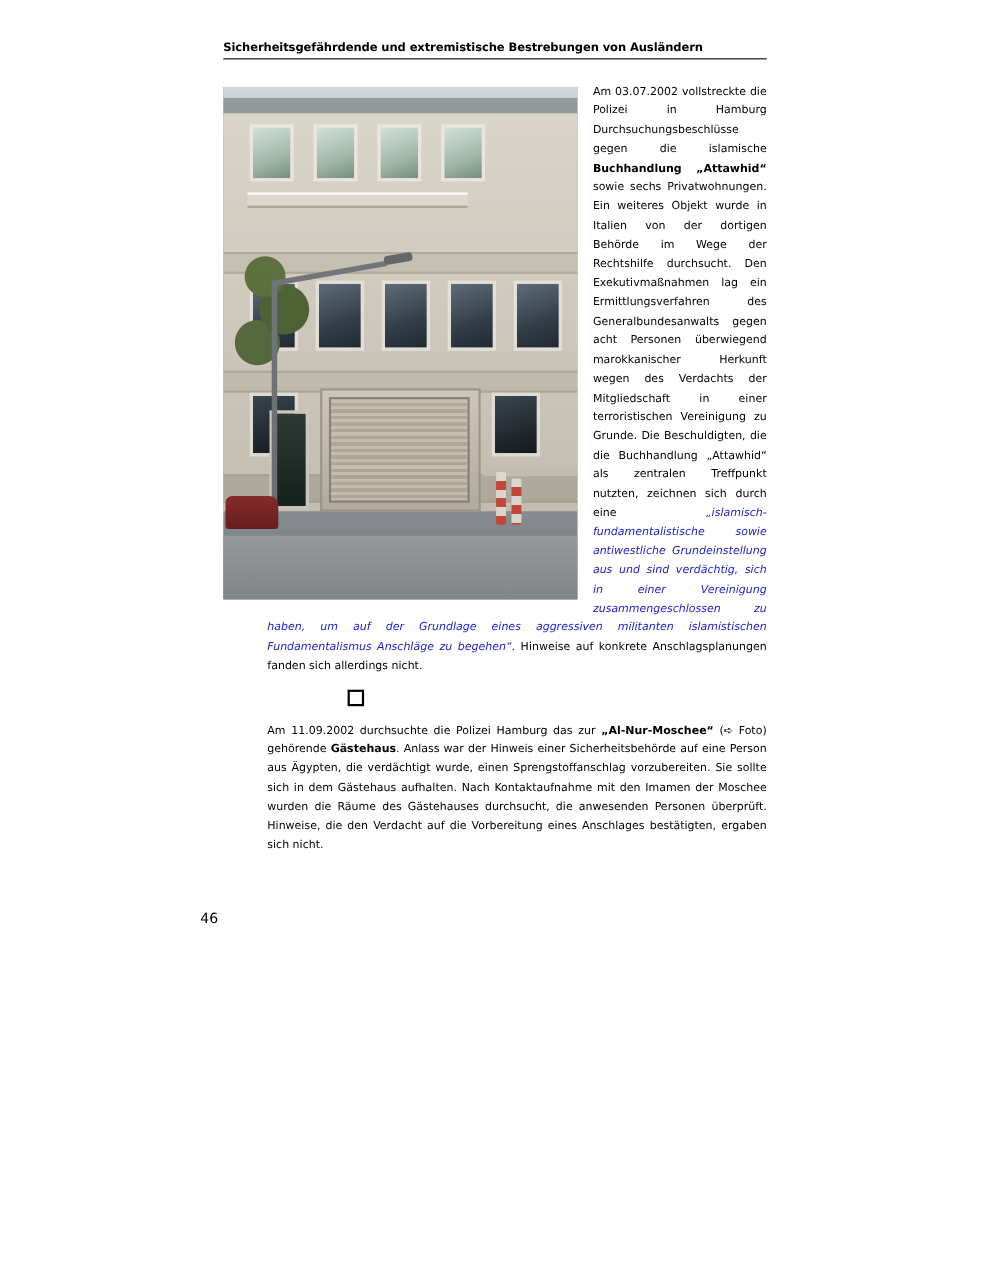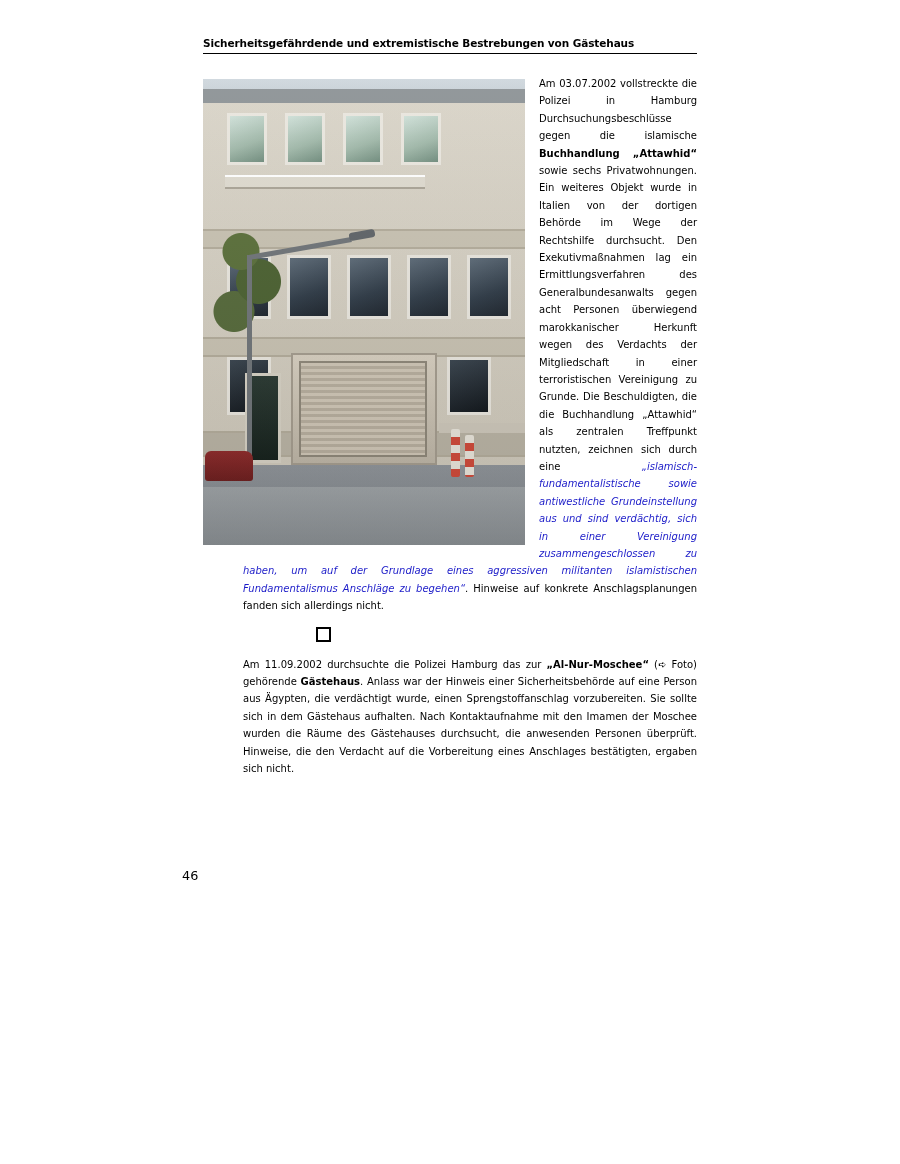--- a/index.html
+++ b/index.html
@@ -188,30 +188,29 @@
     height: 15px;
     border: 2px solid #000;
     box-sizing: border-box;
   }
   
   .folio {
     position: absolute;
     left: 182px;
     top: 828px;
     font-size: 12.8px;
-    margin-top: 40px;
   }
 </style>
 </head>
 <body>
 
 <div class="page">
 
   <div class="header">
-    <div class="header-text">Sicherheitsgefährdende und extremistische Bestrebungen von Gästehaus</div>
+    <div class="header-text">Sicherheitsgefährdende und extremistische Bestrebungen von Ausländern</div>
     <div class="header-rule"></div>
   </div>
 
   <div class="content">
 
     <div class="photo">
       <div class="sky"></div>
       <div class="facade"></div>
       <div class="roofline"></div>
 

